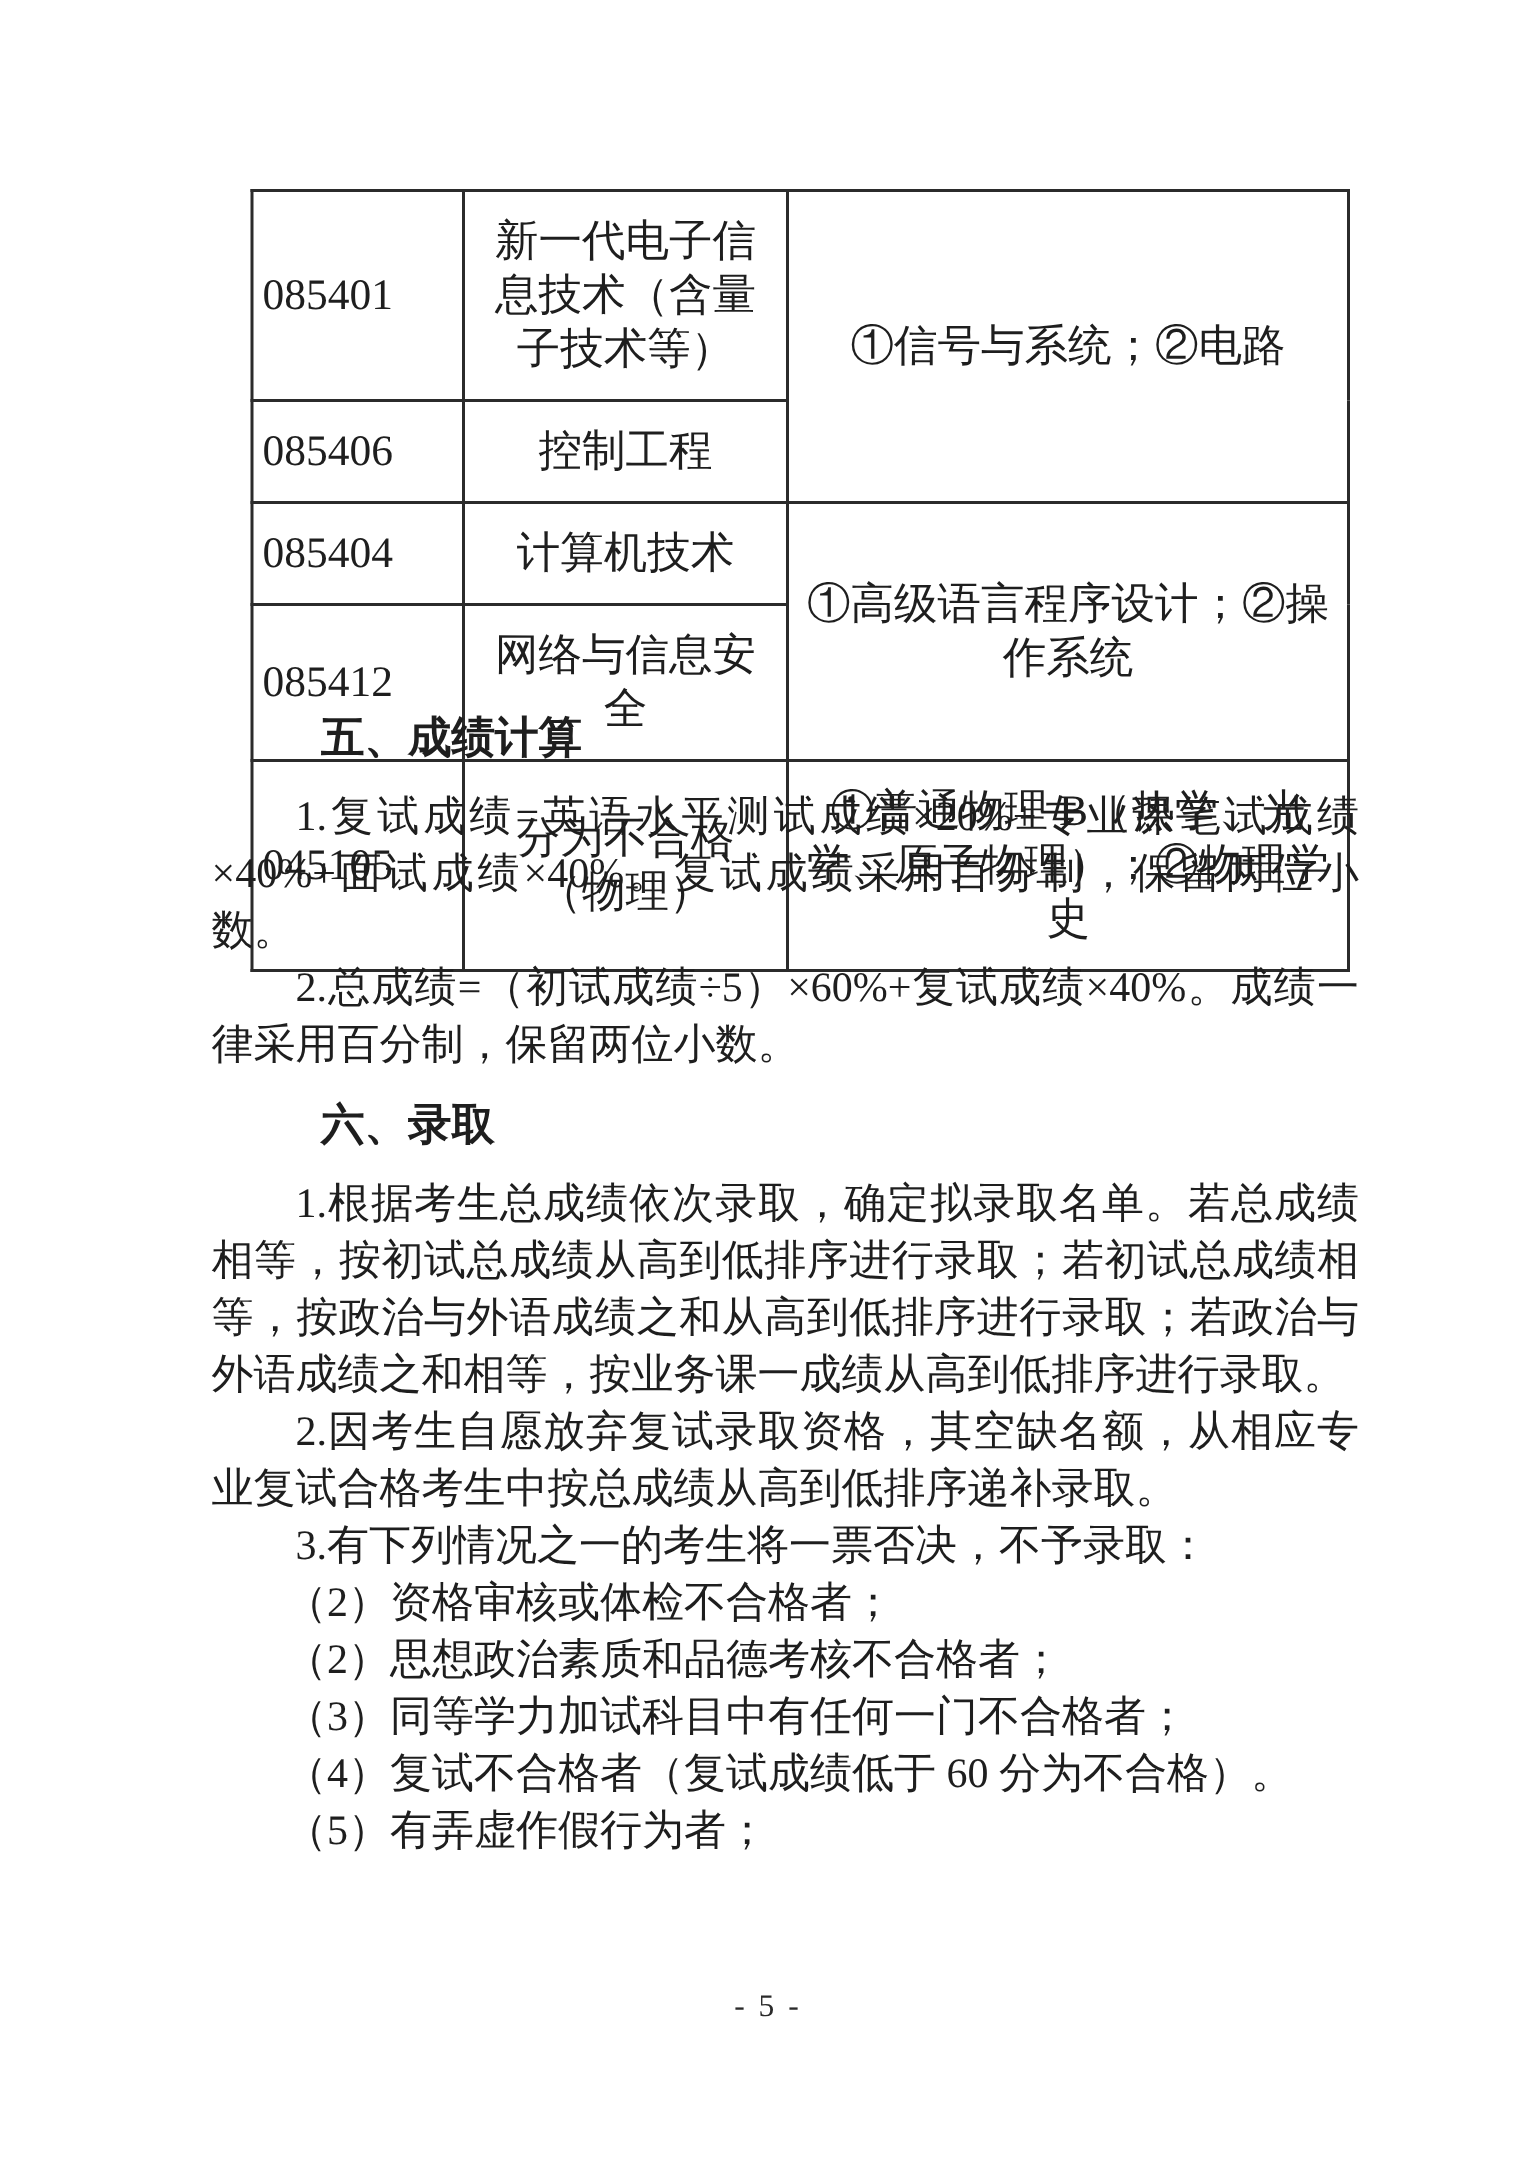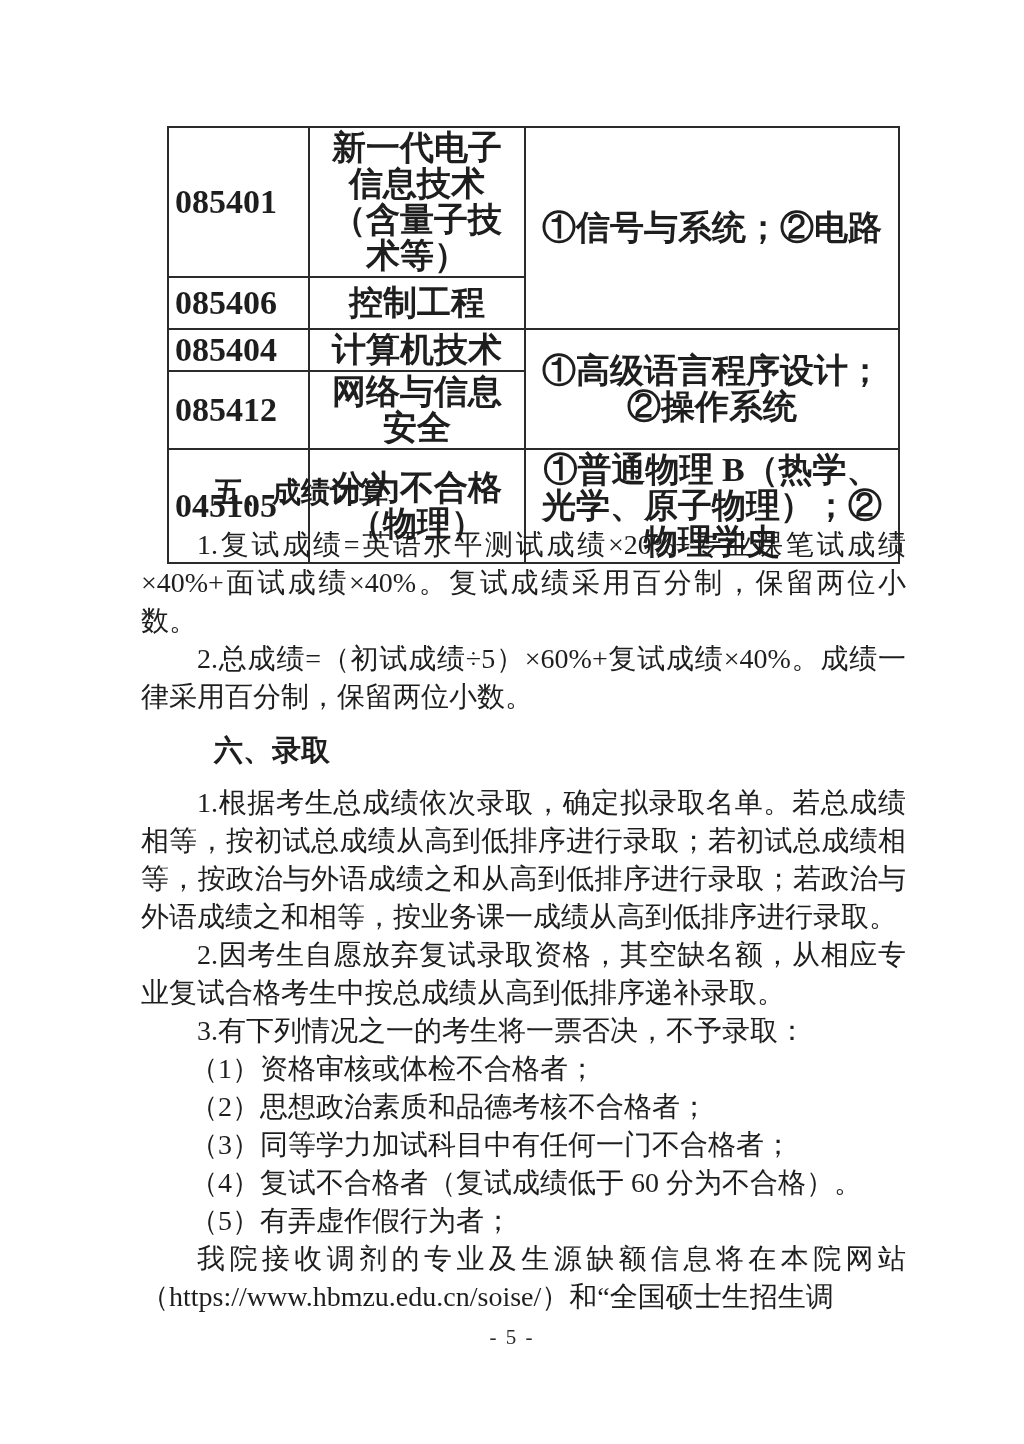--- a/index.html
+++ b/index.html
@@ -23,26 +23,25 @@
     top: 126px;
     left: 167px;
   }
   table.majors {
     border-collapse: collapse;
     table-layout: fixed;
     width: 721px;
   }
   table.majors td {
     border: 2px solid #2b2b2b;
-    font-size: 34px;
+    font-size: 29px;
     line-height: 36px;
-    padding: 2px 6px;
+    padding: 15px 6px;
     vertical-align: middle;
     overflow: hidden;
-    font-weight: bold;
   }
   td.cell-code   { width: 127px; text-align: left; }
   td.cell-major  { width: 202px; text-align: center; }
   td.cell-subjects {
     width: 360px;
     text-align: center;
     padding-left: 10px;
     padding-right: 8px;
   }
   tr.r1 { height: 80px; }
@@ -126,25 +125,24 @@
   <div class="content">
 
     <h2 class="sec-heading">五、成绩计算</h2>
     <p>1.复试成绩=英语水平测试成绩×20%+专业课笔试成绩×40%+面试成绩×40%。复试成绩采用百分制，保留两位小数。</p>
     <p>2.总成绩=（初试成绩÷5）×60%+复试成绩×40%。成绩一律采用百分制，保留两位小数。</p>
 
     <h2 class="sec-heading">六、录取</h2>
     <p>1.根据考生总成绩依次录取，确定拟录取名单。若总成绩相等，按初试总成绩从高到低排序进行录取；若初试总成绩相等，按政治与外语成绩之和从高到低排序进行录取；若政治与外语成绩之和相等，按业务课一成绩从高到低排序进行录取。</p>
     <p>2.因考生自愿放弃复试录取资格，其空缺名额，从相应专业复试合格考生中按总成绩从高到低排序递补录取。</p>
     <p>3.有下列情况之一的考生将一票否决，不予录取：</p>
-    <p class="list-item">（1）资格审核或体检不合格者；</p>
+    <p class="list-item">（2）资格审核或体检不合格者；</p>
     <p class="list-item">（2）思想政治素质和品德考核不合格者；</p>
     <p class="list-item">（3）同等学力加试科目中有任何一门不合格者；</p>
     <p class="list-item">（4）复试不合格者（复试成绩低于 60 分为不合格）。</p>
     <p class="list-item">（5）有弄虚作假行为者；</p>
 
-    <p>我院接收调剂的专业及生源缺额信息将在本院网站（https://www.hbmzu.edu.cn/soise/）和“全国硕士生招生调</p>
 
   </div>
 
   <div class="footer">- 5 -</div>
 
 </div>
 
 </body></html>

